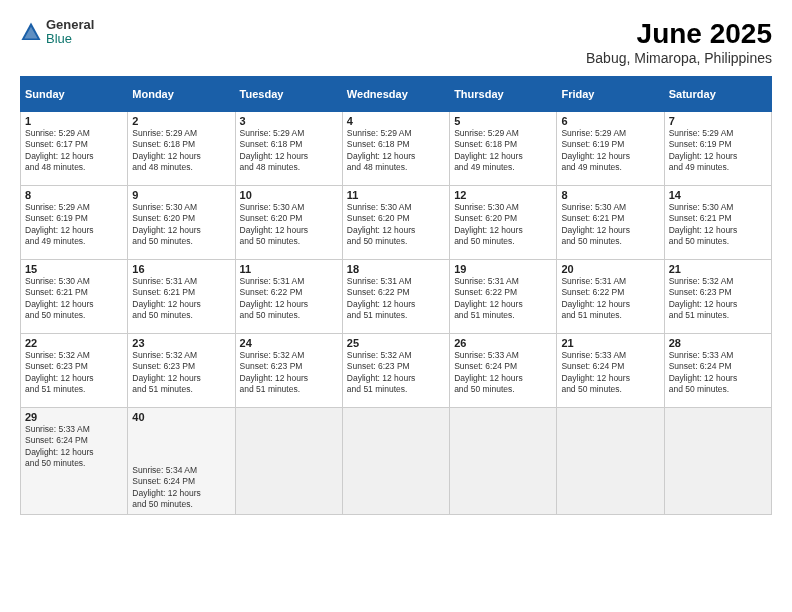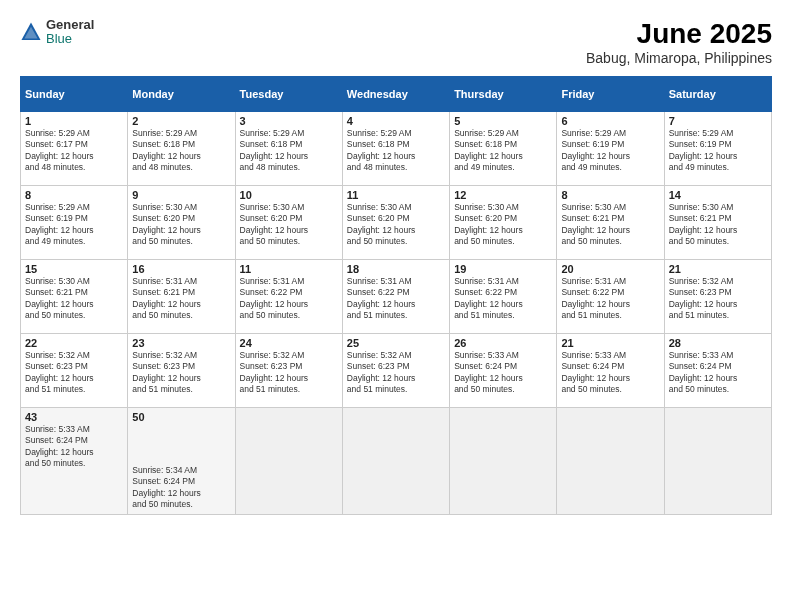--- a/index.html
+++ b/index.html
@@ -321,28 +321,28 @@
           <td>
             <span class="day-num">28</span>
             <div class="day-info" style="white-space: pre-line;">Sunrise: 5:33 AM
 Sunset: 6:24 PM
 Daylight: 12 hours
 and 50 minutes.</div>
           </td>
         </tr>
         <tr>
           <td>
-            <span class="day-num">43</span>
+            <span class="day-num">29</span>
             <div class="day-info" style="white-space: pre-line;">Sunrise: 5:33 AM
 Sunset: 6:24 PM
 Daylight: 12 hours
 and 50 minutes.</div>
           </td>
           <td>
-            <span class="day-num">50</span>
+            <span class="day-num">40</span>
             <div class="day-info" style="white-space: pre-line; margin-top: 42px;">Sunrise: 5:34 AM
 Sunset: 6:24 PM
 Daylight: 12 hours
 and 50 minutes.</div>
           </td>
           <td class="empty-cell"></td>
           <td class="empty-cell"></td>
           <td class="empty-cell"></td>
           <td class="empty-cell"></td>
           <td class="empty-cell"></td>

